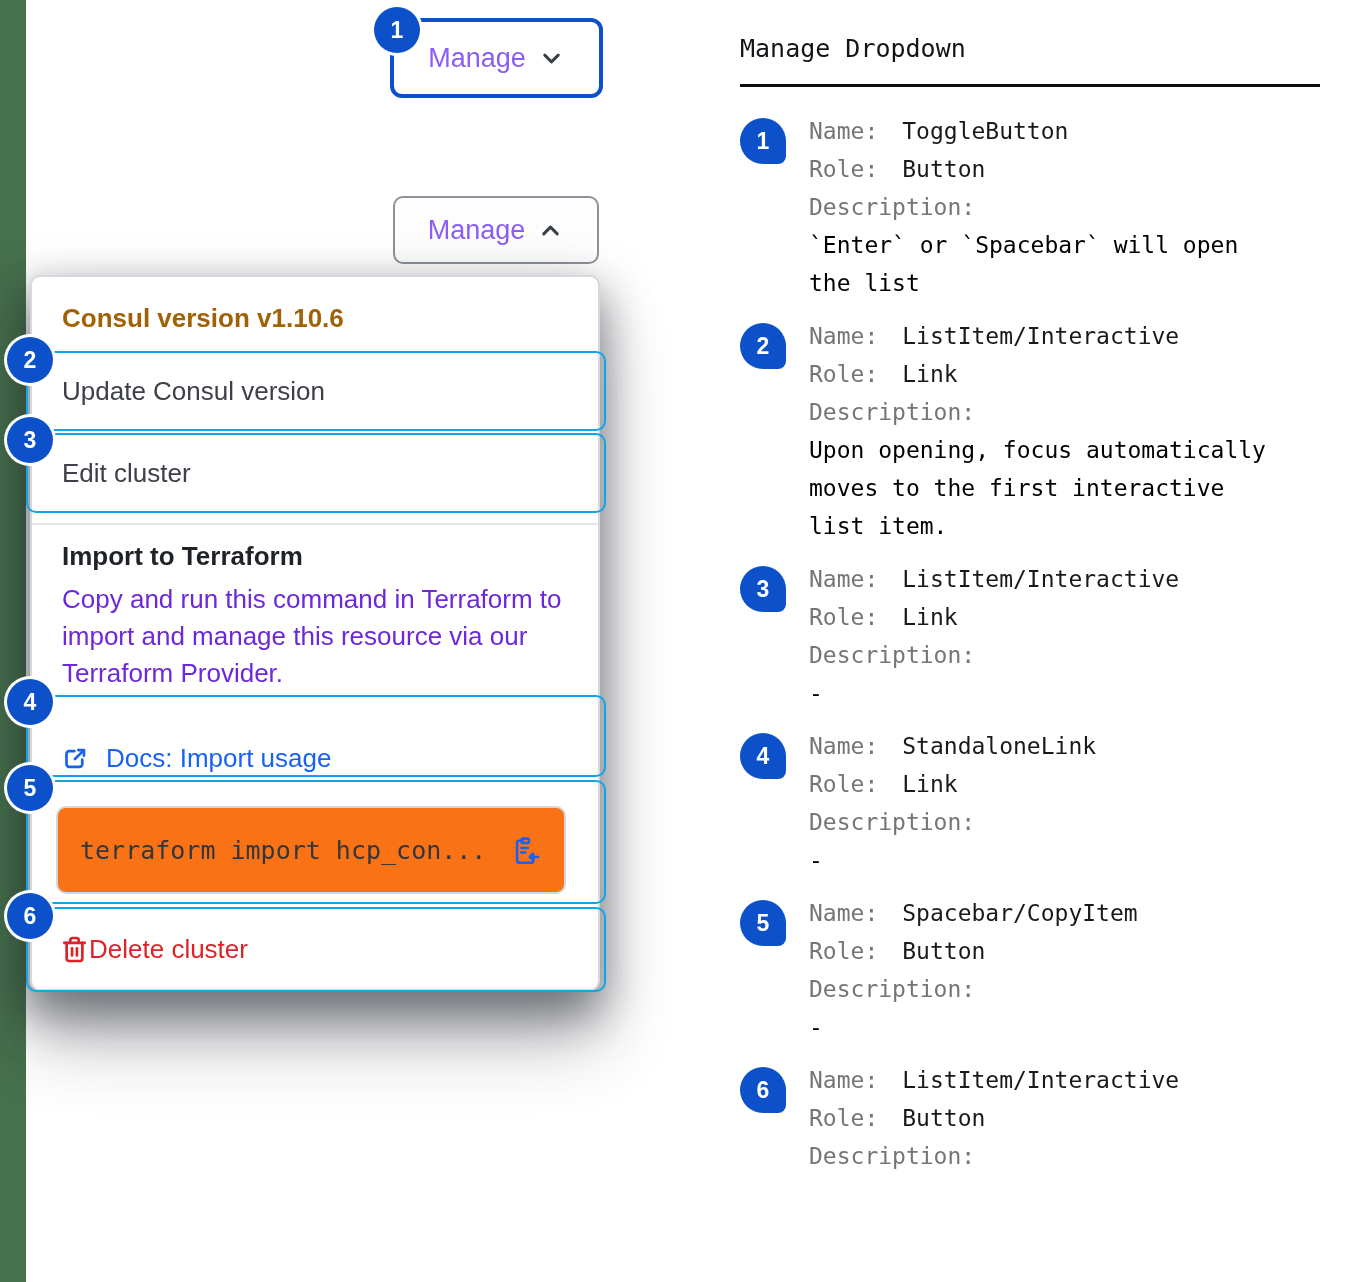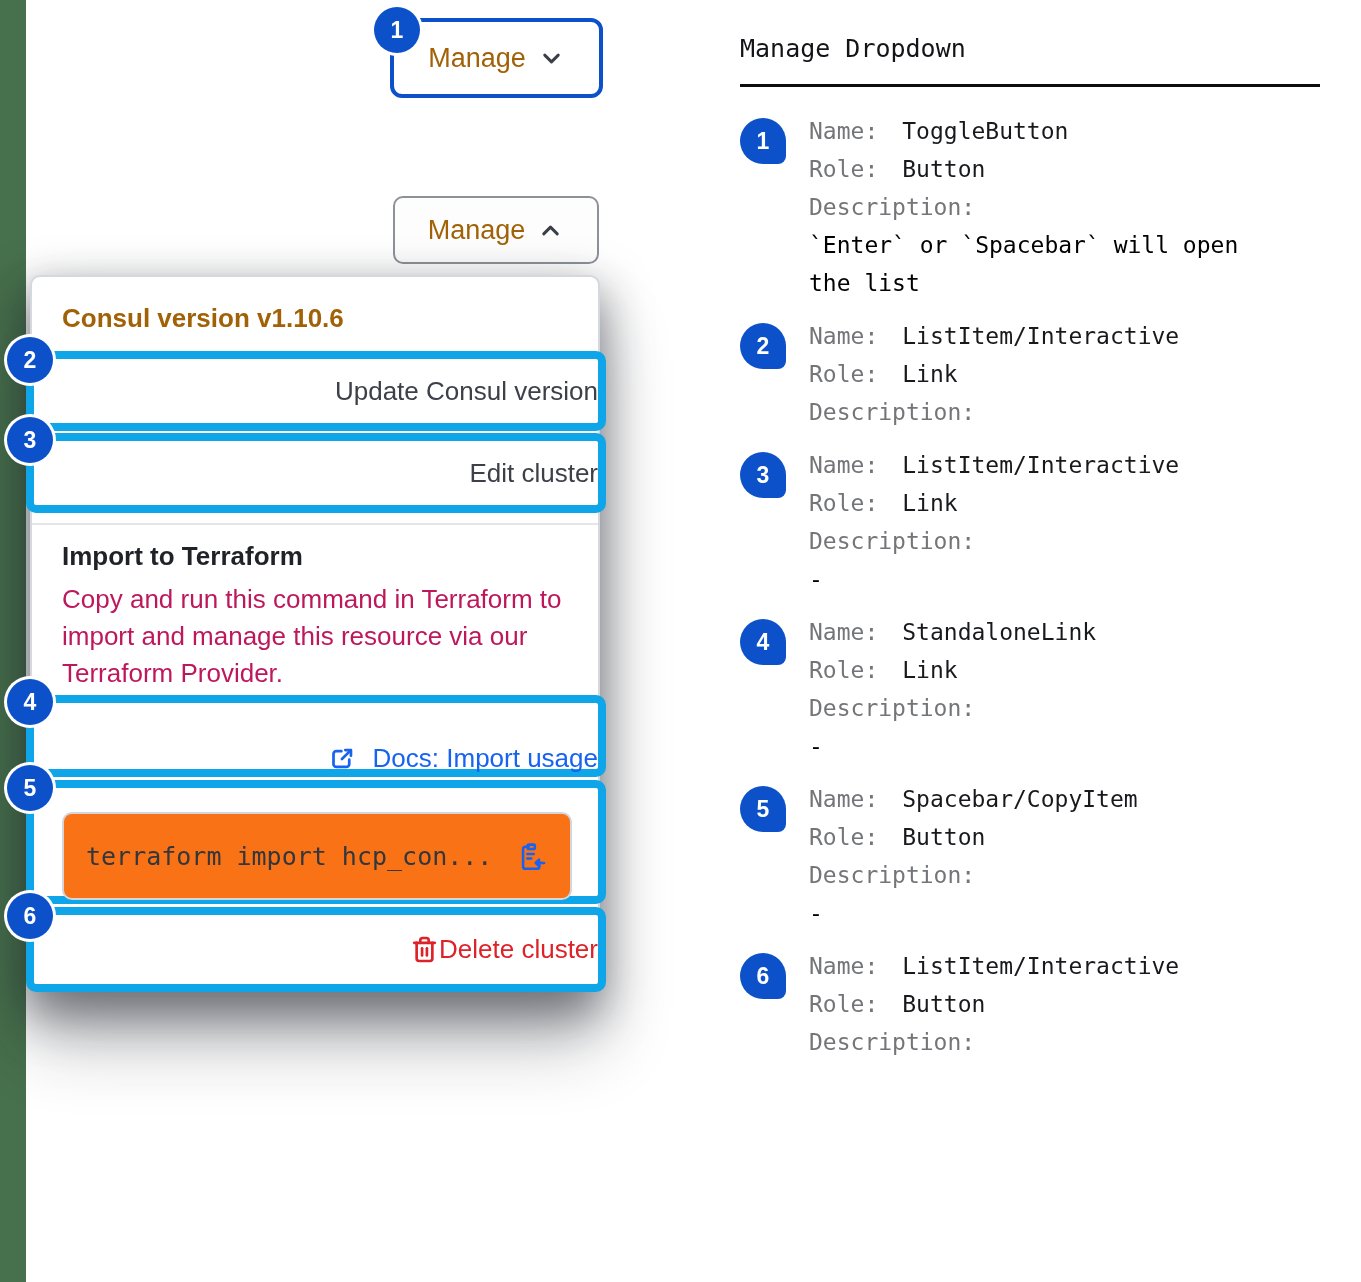--- a/index.html
+++ b/index.html
@@ -11,21 +11,21 @@
   .green-strip {
     position:absolute; left:0; top:0; width:26px; height:1282px;
     background:#47704c; z-index:0;
   }
 
   
   .manage-btn {
     position:absolute; display:flex; align-items:center; justify-content:center;
     gap:12px; background:#ffffff; cursor:pointer;
     font-family:"Liberation Sans", sans-serif;
-    font-size:27px; color:#a16207;
+    font-size:27px; color:#8b5cf6;
   }
   .manage-btn .chev { display:block; }
   #btn-closed {
     left:390px; top:18px; width:213px; height:80px;
     border:4px solid #0c51c9; border-radius:12px;
   }
   #btn-open {
     left:393px; top:196px; width:206px; height:68px;
     border:2px solid #8d9198; border-radius:10px; background:#fdfdfe;
   }
@@ -48,37 +48,37 @@
     box-shadow:-2px 18px 45px 4px rgba(26,29,40,0.50), 0 50px 70px rgba(26,29,40,0.30);
     z-index:10;
   }
   .dropdown .inner { position:absolute; inset:0; }
   .dd-header {
     position:absolute; left:30px; top:26px;
     font-size:26px; font-weight:700; color:#a16207; white-space:nowrap;
   }
   .anno-box {
     position:absolute; left:-6px; width:580px;
-    border:8px solid #0ea5e9; border-radius:10px; background:transparent;
-    display:flex; align-items:center; z-index:20;justify-content:flex-end;
+    border:2px solid #0ea5e9; border-radius:10px; background:transparent;
+    display:flex; align-items:center; z-index:20;
   }
   .dd-item-label { font-size:26px; color:#3d4048; margin-left:34px; white-space:nowrap; }
   #box-update { top:74px;  height:80px; }
   #box-edit   { top:156px; height:80px; }
   .dd-divider {
     position:absolute; left:0px; top:246px; width:566px;
     border-top:2px solid #e3e5e9;
   }
   .dd-import-title {
     position:absolute; left:30px; top:264px;
     font-size:26px; font-weight:700; color:#1f2227; white-space:nowrap;
   }
   .dd-import-desc {
     position:absolute; left:30px; top:304px; width:508px;
-    font-size:26px; line-height:37px; color:#be185d;
+    font-size:26px; line-height:37px; color:#6d28d9;
   }
   #box-docs   { top:418px; height:82px; }
   .docs-link { display:flex; align-items:center; gap:17px; margin-left:34px;margin-top:44px; }
   .docs-label { font-size:26px; font-weight:500; color:#1762f0; white-space:nowrap; }
   #box-code   { top:503px; height:124px; }
   .code-field {
     position:absolute; left:28px; top:24px; width:510px; height:88px;
     border:2px solid #d3d6db; border-radius:10px; background:#f97316;
     display:flex; align-items:center; padding:0 22px;
   }
@@ -211,20 +211,21 @@
         <div class="rp-desc">`Enter` or `Spacebar` will open the list</div>
       </div>
     </div>
 
     <div class="rp-item">
       <div class="badge bubble">2</div>
       <div class="rp-text">
         <div class="rp-row"><span class="lbl">Name:</span><span class="val">ListItem/Interactive</span></div>
         <div class="rp-row"><span class="lbl">Role:</span><span class="val">Link</span></div>
         <div class="rp-row"><span class="lbl">Description:</span></div>
+        <div class="rp-desc">Upon opening, focus automatically moves to the first interactive list item.</div>
       </div>
     </div>
 
     <div class="rp-item">
       <div class="badge bubble">3</div>
       <div class="rp-text">
         <div class="rp-row"><span class="lbl">Name:</span><span class="val">ListItem/Interactive</span></div>
         <div class="rp-row"><span class="lbl">Role:</span><span class="val">Link</span></div>
         <div class="rp-row"><span class="lbl">Description:</span></div>
         <div class="rp-desc">-</div>

